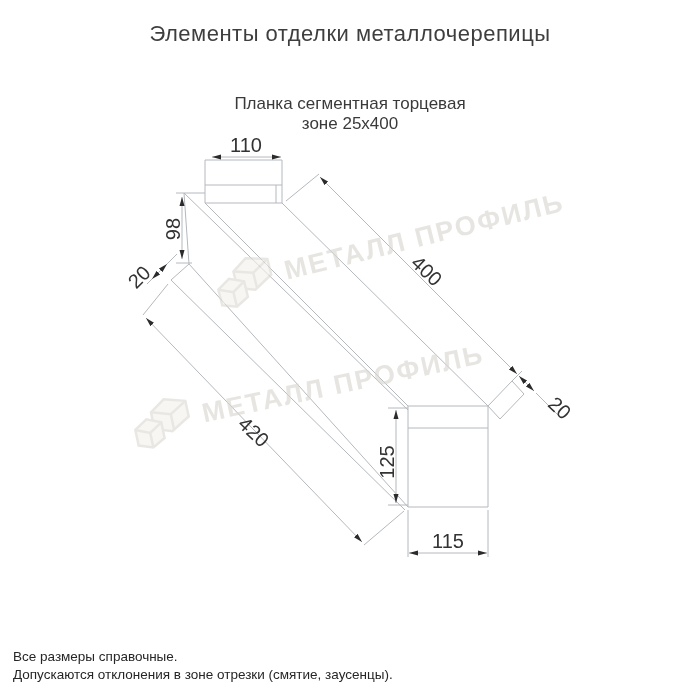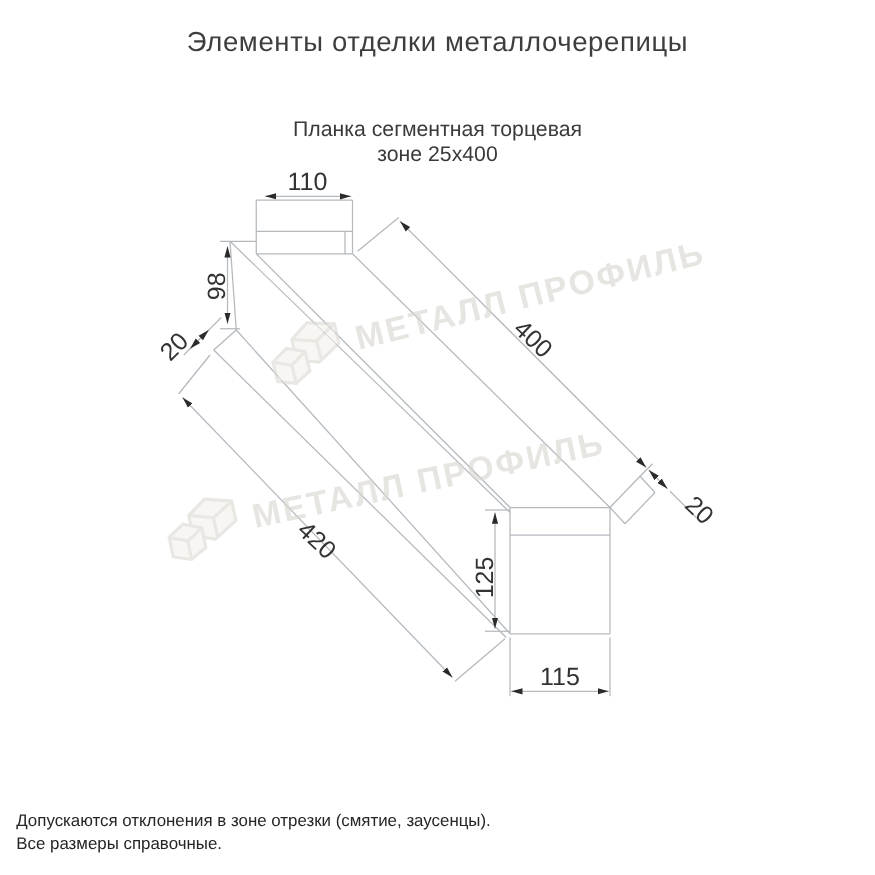--- a/index.html
+++ b/index.html
@@ -137,15 +137,15 @@
       <path d="M24,32 L24,15 L39,5 L60,11 L60,27 L41,38 Z"></path>
       <path d="M24,15 L43,21 L60,11 M43,21 L43,37"></path>
       <path d="M5,45 L5,29 L18,21 L32,27 L32,43 L19,50 Z"></path>
       <path d="M5,29 L19,35 L32,27 M19,35 L19,50"></path>
     </g>
   </svg>
   <span>МЕТАЛЛ ПРОФИЛЬ</span>
 </div>
 
 <div class="footer-notes">
+  <div>Все размеры справочные.</div>
   <div>Допускаются отклонения в зоне отрезки (смятие, заусенцы).</div>
-  <div>Все размеры справочные.</div>
 </div>
 
 </body></html>

